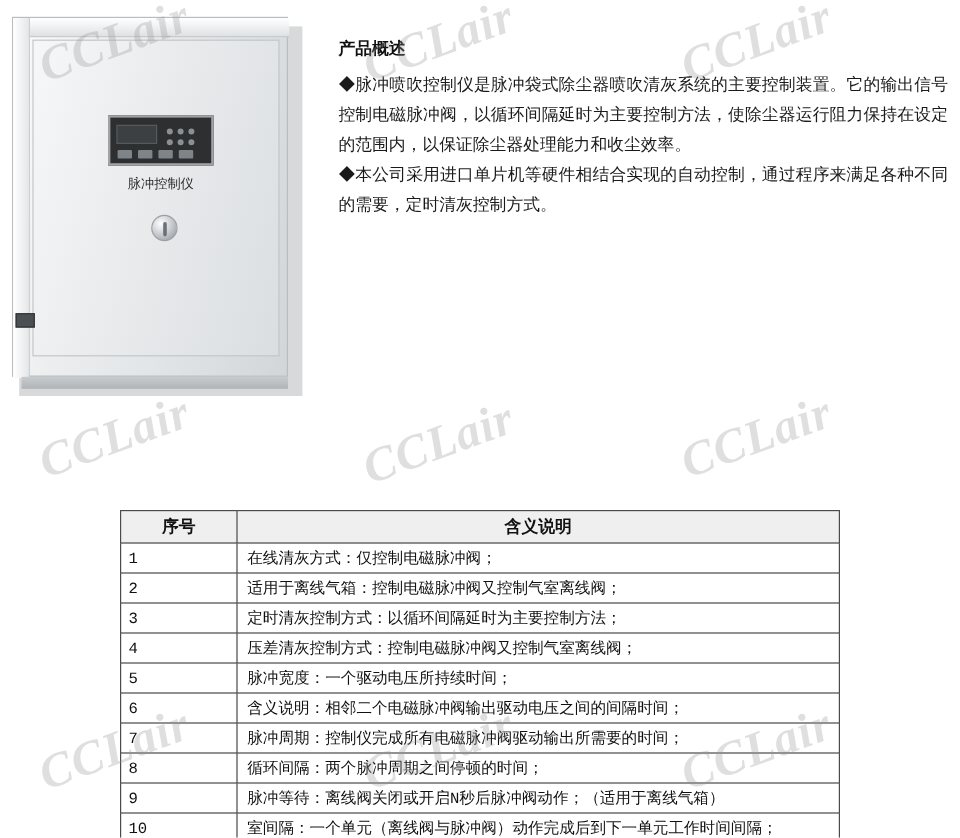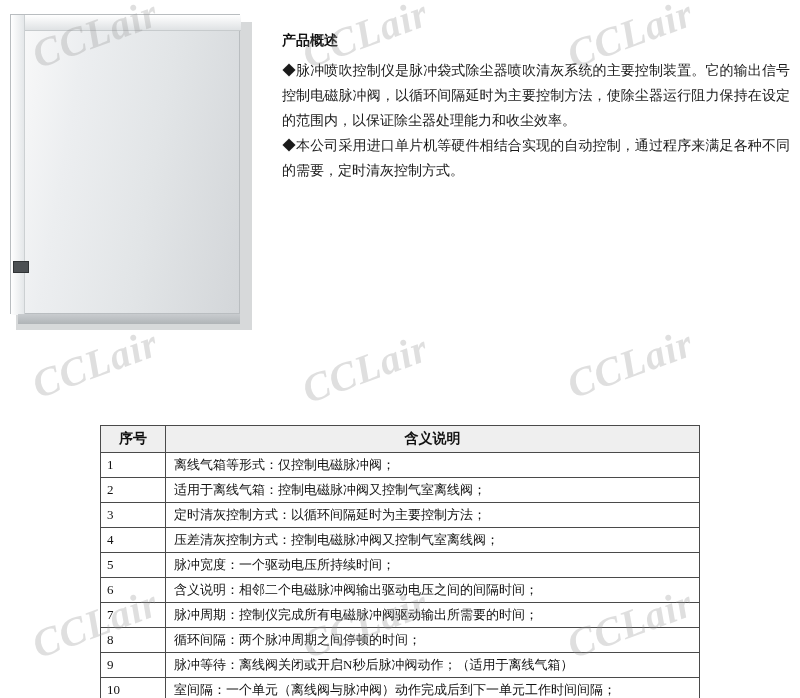--- a/index.html
+++ b/index.html
@@ -202,22 +202,22 @@
   table.spec {
     border-collapse: collapse;
     width: 600px;
     table-layout: fixed;
   }
   table.spec th, table.spec td {
     border: 1px solid #4a4a4a;
     font-size: 13px;
     color: #111111;
     height: 24px;
-    padding: 0 4px;
-    font-family: Liberation Serif, serif;
+    padding: 0 20px;
+    font-family: Liberation Mono, monospace;
   }
   table.spec th {
     background: #efefef;
     font-weight: bold;
     text-align: center;
     height: 26px;
     font-size: 14px;
   }
   table.spec td.idx {
     width: 56px;
@@ -232,20 +232,41 @@
 </head>
 <body>
 
 <div class="top-section">
 
   <div class="photo">
     <div class="cab-shadow"></div>
     <div class="cab-body">
       <div class="cab-top-edge"></div>
       <div class="cab-left-edge"></div>
+      <div class="cab-door">
+        <div class="panel">
+          <div class="screen"></div>
+          <div class="leds">
+            <div class="led"></div>
+            <div class="led"></div>
+            <div class="led"></div>
+            <div class="led"></div>
+            <div class="led"></div>
+            <div class="led"></div>
+          </div>
+          <div class="btns">
+            <div class="btn"></div>
+            <div class="btn"></div>
+            <div class="btn"></div>
+            <div class="btn"></div>
+          </div>
+        </div>
+        <div class="cab-label">脉冲控制仪</div>
+        <div class="lock"></div>
+      </div>
       <div class="vent"></div>
     </div>
     <div class="cab-base"></div>
   </div>
 
   <div class="text-block">
     <h2 class="block-title">产品概述</h2>
     <p class="para">◆脉冲喷吹控制仪是脉冲袋式除尘器喷吹清灰系统的主要控制装置。它的输出信号控制电磁脉冲阀，以循环间隔延时为主要控制方法，使除尘器运行阻力保持在设定的范围内，以保证除尘器处理能力和收尘效率。</p>
     <p class="para">◆本公司采用进口单片机等硬件相结合实现的自动控制，通过程序来满足各种不同的需要，定时清灰控制方式。</p>
   </div>
@@ -255,21 +276,21 @@
   <table class="spec">
     <thead>
       <tr>
         <th style="width:56px;">序号</th>
         <th>含义说明</th>
       </tr>
     </thead>
     <tbody>
       <tr>
         <td class="idx">1</td>
-        <td class="desc">离线气箱等形式：仅控制电磁脉冲阀；</td>
+        <td class="desc">在线清灰方式：仅控制电磁脉冲阀；</td>
       </tr>
       <tr>
         <td class="idx">2</td>
         <td class="desc">适用于离线气箱：控制电磁脉冲阀又控制气室离线阀；</td>
       </tr>
       <tr>
         <td class="idx">3</td>
         <td class="desc">定时清灰控制方式：以循环间隔延时为主要控制方法；</td>
       </tr>
       <tr>

